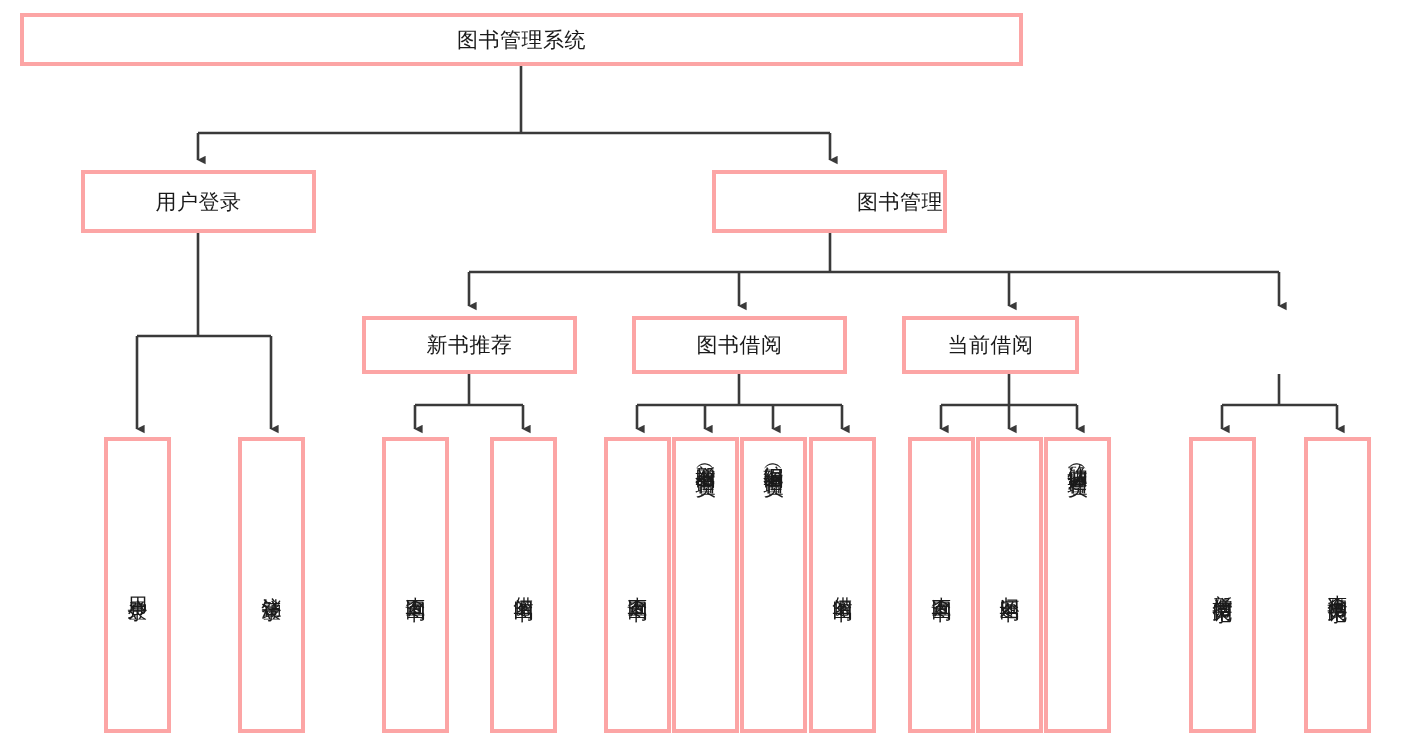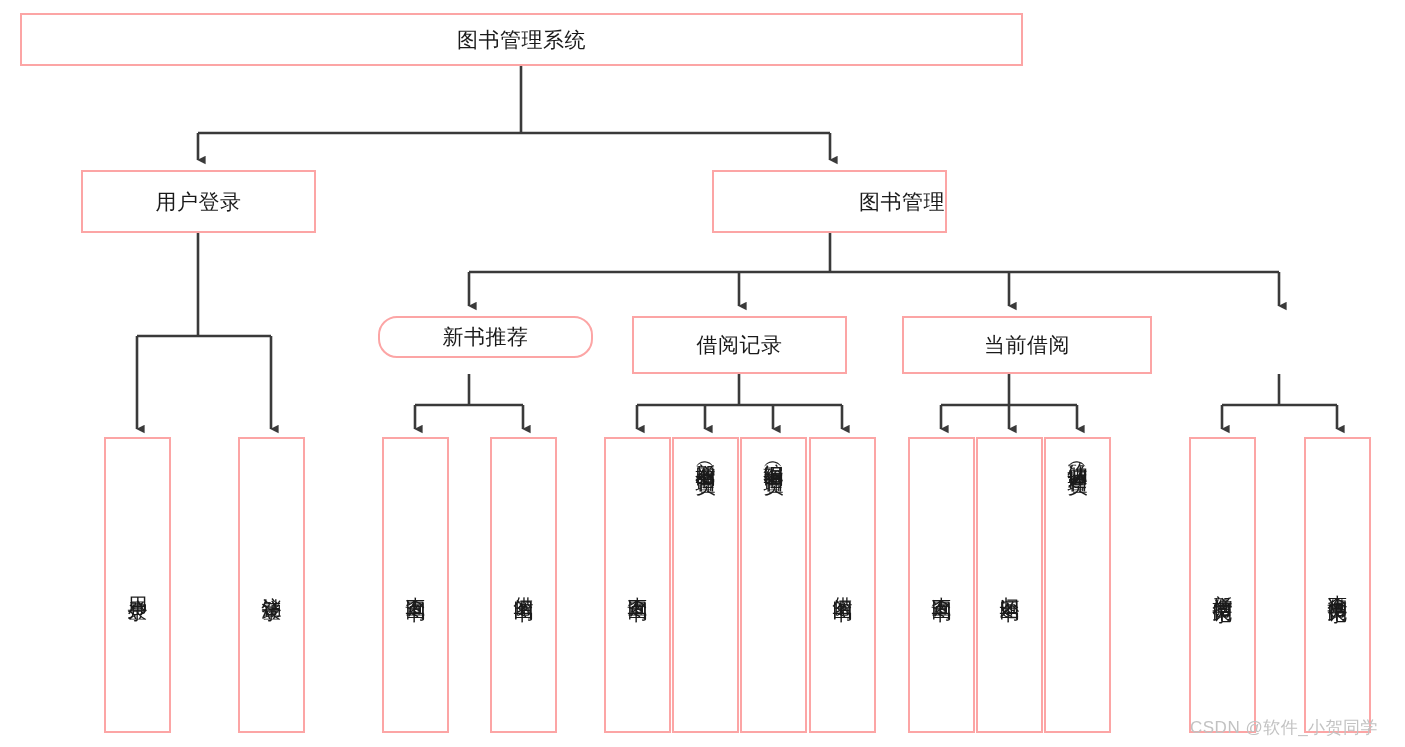--- a/index.html
+++ b/index.html
@@ -20,21 +20,21 @@
     left: 0;
     top: 0;
     width: 1405px;
     height: 747px;
     pointer-events: none;
   }
   .node {
     position: absolute;
     box-sizing: border-box;
     background: #ffffff;
-    border: 2px solid #fca5a5;
+    border: 4px solid #fca5a5;
     display: flex;
     align-items: center;
     justify-content: center;
     color: #1a1a1a;
   }
   .node-label {
     display: block;
     text-align: center;
     line-height: 1.22;
     white-space: nowrap;
@@ -129,27 +129,27 @@
     <span class="node-label">图书管理系统</span>
   </div>
 
   <div class="node horiz" style="left:81px; top:170px; width:235px; height:63px;">
     <span class="node-label">用户登录</span>
   </div>
   <div class="node horiz" style="left:712px; top:170px; width:235px; height:63px;justify-content:flex-end;">
     <span class="node-label">图书管理</span>
   </div>
 
-  <div class="node horiz" style="left:378px; top:316px; width:215px; height:42px;border-radius:19px;">
+  <div class="node horiz" style="left:362px; top:316px; width:215px; height:58px;">
     <span class="node-label">新书推荐</span>
   </div>
   <div class="node horiz" style="left:632px; top:316px; width:215px; height:58px;">
-    <span class="node-label">借阅记录</span>
+    <span class="node-label">图书借阅</span>
   </div>
-  <div class="node horiz" style="left:902px; top:316px; width:250px; height:58px;">
+  <div class="node horiz" style="left:902px; top:316px; width:177px; height:58px;">
     <span class="node-label">当前借阅</span>
   </div>
 
   <div class="node leaf center-v" style="left:104px; top:437px; width:67px; height:296px;">
     <span class="node-label">用户登录</span>
   </div>
   <div class="node leaf center-v" style="left:238px; top:437px; width:67px; height:296px;">
     <span class="node-label">注销登录</span>
   </div>
 
@@ -183,15 +183,14 @@
     <span class="node-label">确认归还（管理员）</span>
   </div>
 
   <div class="node leaf center-v" style="left:1189px; top:437px; width:67px; height:296px;">
     <span class="node-label">新增借阅记录</span>
   </div>
   <div class="node leaf center-v" style="left:1304px; top:437px; width:67px; height:296px;">
     <span class="node-label">查询借阅记录</span>
   </div>
 
-  <div class="watermark" style="left:1190px; top:716px;">CSDN @软件_小贺同学</div>
 
 </div>
 
 </body></html>

